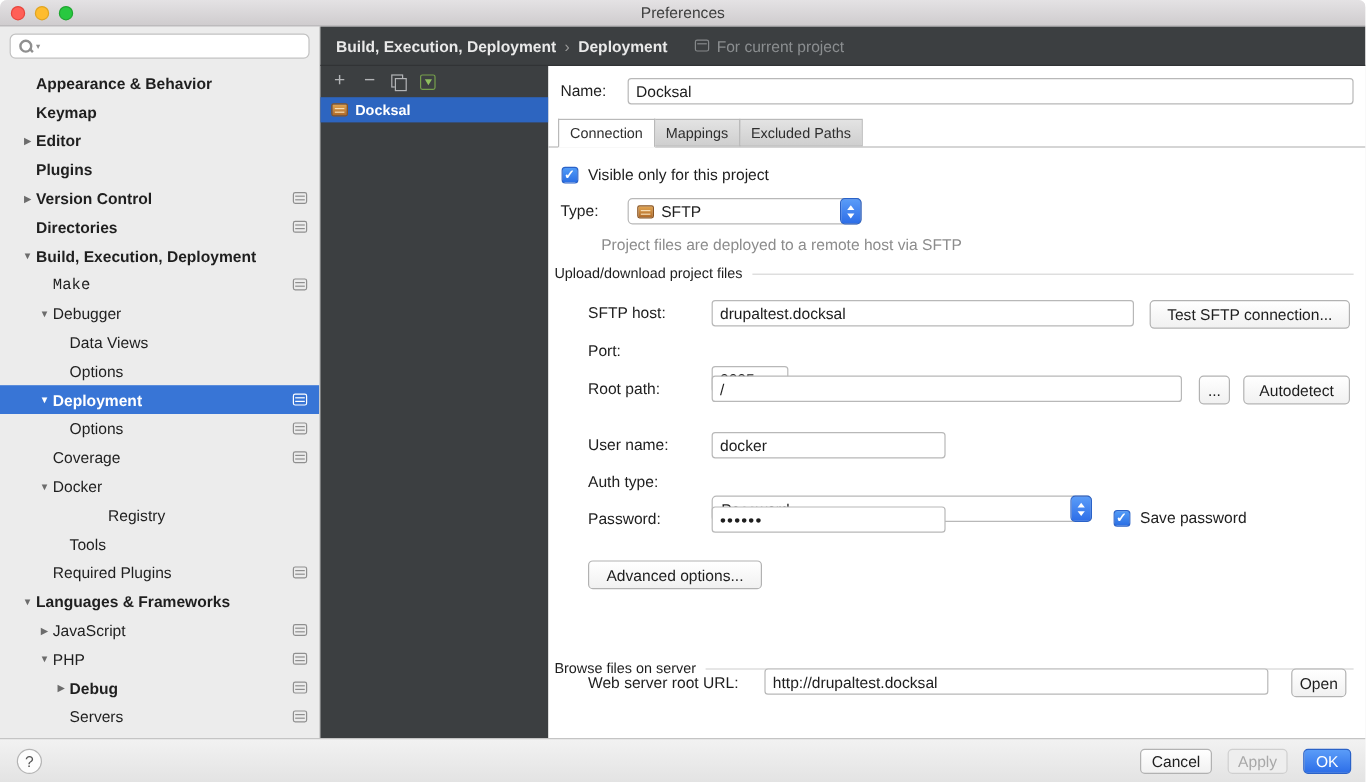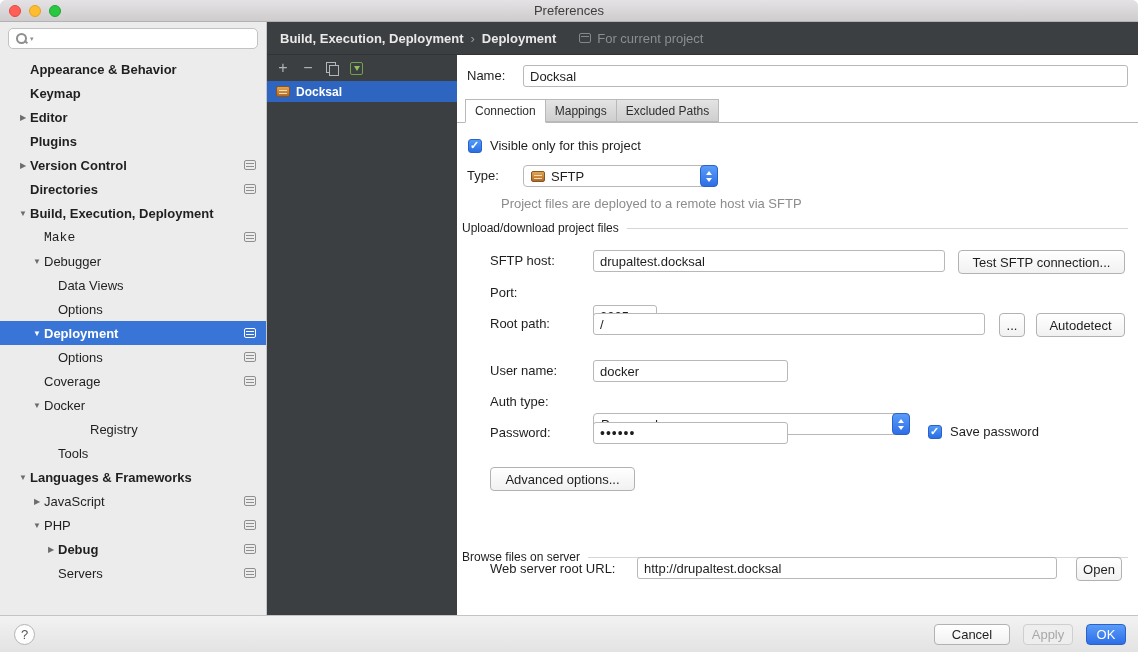--- a/index.html
+++ b/index.html
@@ -86,21 +86,21 @@
   .section { display:flex; align-items:center; gap:8px; }
   .section .sec-label { font-size:12px; color:#1e1e1e; white-space:nowrap; }
   .section .sec-line { flex:1; height:1px; background:#d6d6d6; }
 
   .btn { height:24px; border:1px solid #b2b2b2; border-radius:4px; background:linear-gradient(#ffffff,#f1f1f1); font-size:13px; color:#1e1e1e; display:inline-flex; align-items:center; justify-content:center; padding:0 10px; font-family:inherit; cursor:default; }
 
   
   .footer { position:absolute; left:0; right:0; bottom:0; height:37px; background:linear-gradient(#f2f2f2,#e3e3e3); border-top:1px solid #c4c4c4; z-index:5; }
   .help-btn { position:absolute; left:14px; top:8px; width:21px; height:21px; border-radius:50%; background:#fdfdfd; border:1px solid #b4b4b4; color:#555; font-size:13px; display:flex; align-items:center; justify-content:center; }
   .footer-buttons { position:absolute; right:12px; top:8px; display:flex; gap:13px; }
-  .btn.b-cancel { width:76px; height:21px; }
+  .btn.b-cancel { width:60px; height:21px; }
   .btn.b-apply { width:50px; height:21px; color:#a8a8a8; background:#eeeeee; border-color:#cfcfcf; }
   .btn.b-ok { width:40px; height:21px; background:linear-gradient(#5a9cf8,#2d6ee8); border-color:#2a62c8; color:#fff; }
 </style>
 </head>
 <body>
 
 <div class="window">
 
   <div class="titlebar">
     <div class="lights">
@@ -186,20 +186,25 @@
           <span class="arrow">▼</span>
           <span class="label">Docker</span>
         </div>
         <div class="tree-row" style="padding-left: 44px; margin-left: 32px;">
           <span class="arrow"></span>
           <span class="label">Registry</span>
         </div>
         <div class="tree-row" style="padding-left: 44px;">
           <span class="arrow"></span>
           <span class="label">Tools</span>
+        </div>
+        <div class="tree-row" style="padding-left: 30px;">
+          <span class="arrow"></span>
+          <span class="label">Required Plugins</span>
+          <span class="badge-icon"></span>
         </div>
         <div class="tree-row bold" style="padding-left: 16px;">
           <span class="arrow">▼</span>
           <span class="label">Languages &amp; Frameworks</span>
         </div>
         <div class="tree-row" style="padding-left: 30px;">
           <span class="arrow">▶</span>
           <span class="label">JavaScript</span>
           <span class="badge-icon"></span>
         </div>

